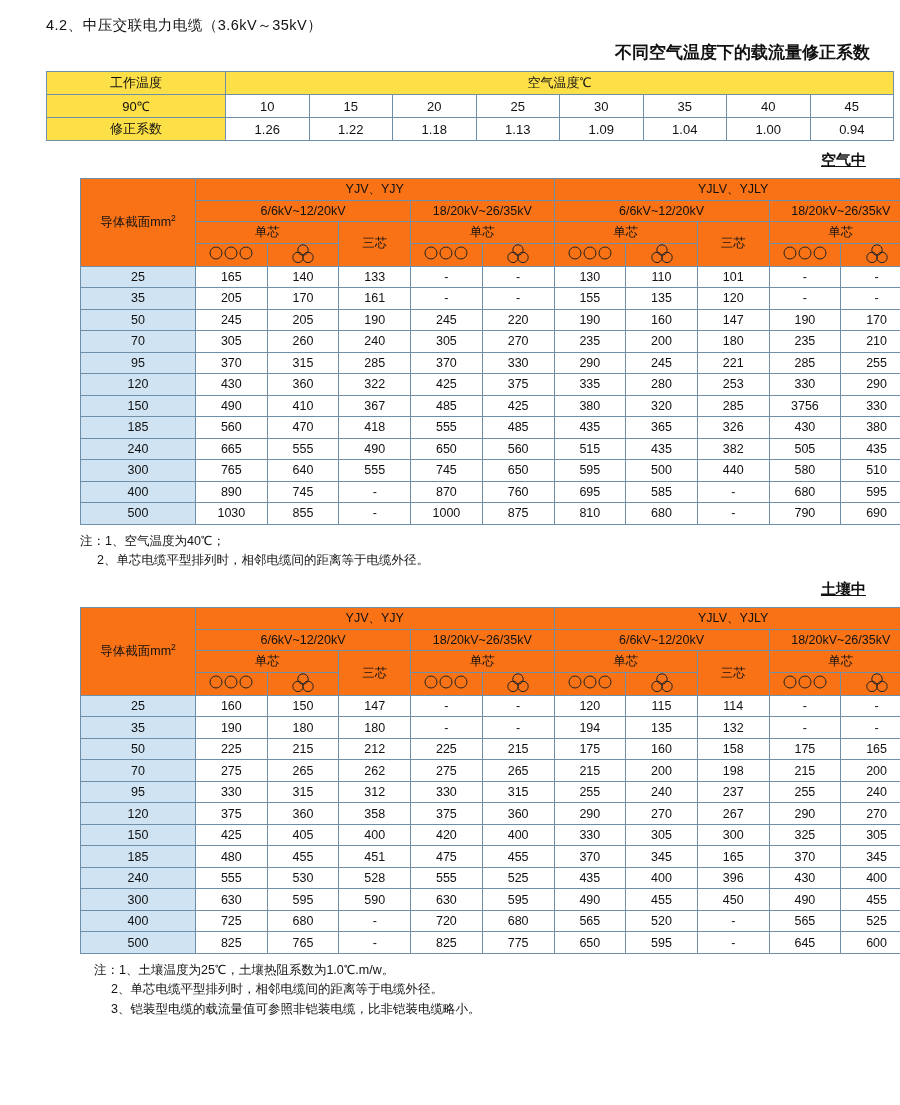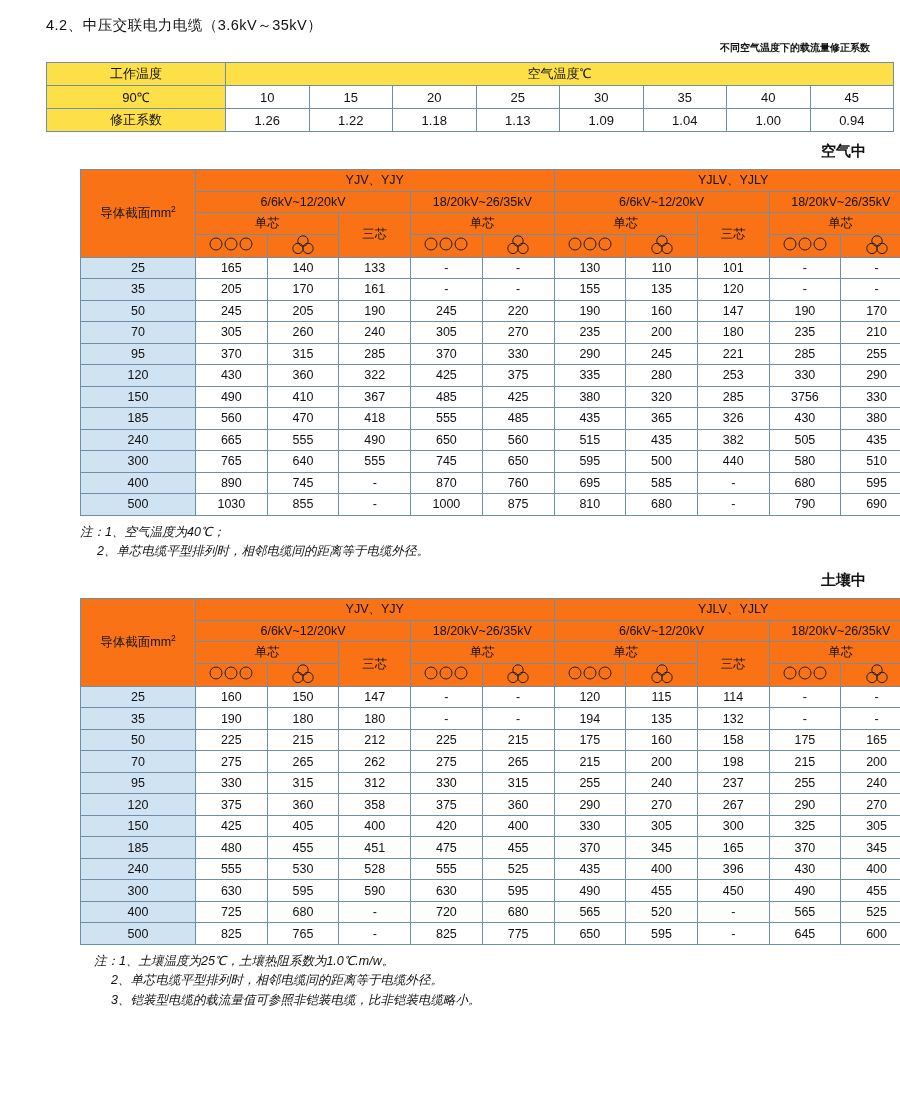--- a/index.html
+++ b/index.html
@@ -20,31 +20,32 @@
     padding: 14px 22px 0 44px;
   }
   .sec-title {
     font-size: 14.5px;
     letter-spacing: 0.5px;
     margin: 2px 0 6px 2px;
     color: #111;
   }
   .right-head {
     text-align: right;
-    font-size: 10px;
+    font-size: 17px;
     font-weight: bold;
     margin: 0 8px 7px 0;
     color: #111;
   }
   .right-label {
     text-align: right;
     font-size: 15px;
     font-weight: bold;
     margin: 10px 12px 8px 0;
     color: #111;
+    text-decoration: underline;
   }
 
   table {
     border-collapse: collapse;
     width: 100%;
     table-layout: fixed;
   }
   table.temp-table {
     width: 847px;
     margin: 0 0 0 2px;
@@ -77,21 +78,21 @@
 
   .sym { display: inline-block; line-height: 0; }
   .sym svg { display: block; margin: 0 auto; }
 
   .notes {
     font-size: 12.5px;
     line-height: 1.55;
     color: #111;
     margin: 7px 0 0 36px;
   }
-  .notes .n { display: block; white-space: nowrap; font-style: italic; }
+  .notes .n { display: block; white-space: nowrap; }
   .notes .indent { padding-left: 17px; }
   .notes2 { margin-left: 50px; }
 </style>
 </head>
 <body>
 
 <div class="page">
 
   <div class="sec-title">4.2、中压交联电力电缆（3.6kV～35kV）</div>
 

